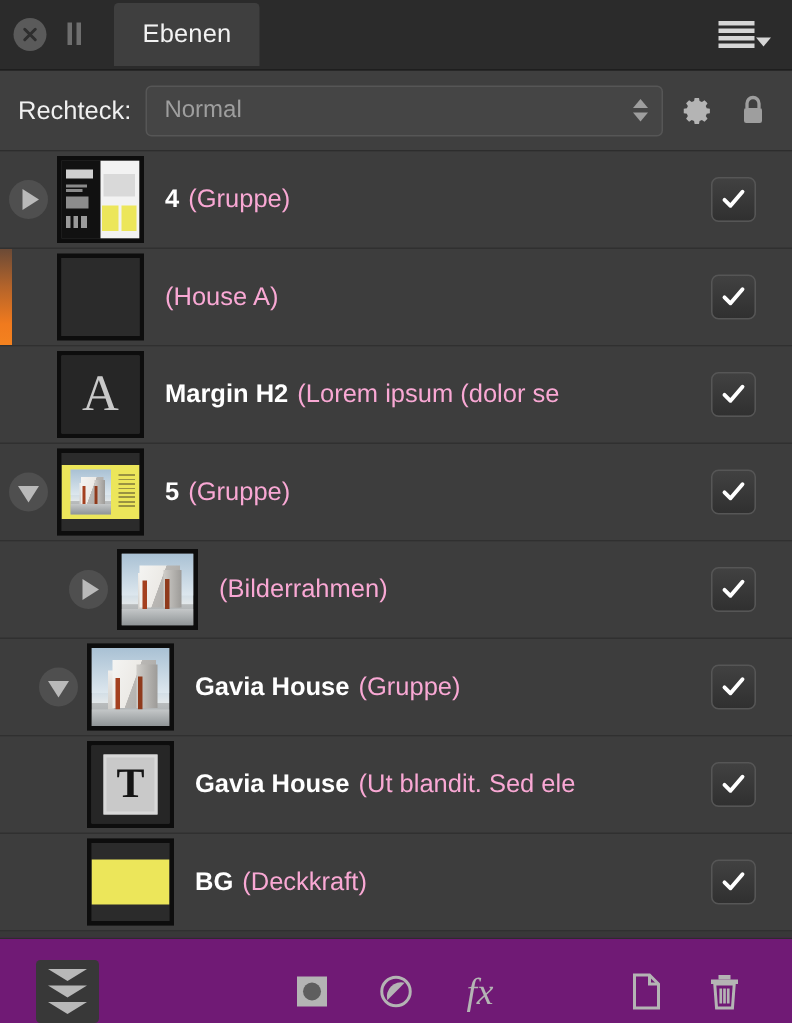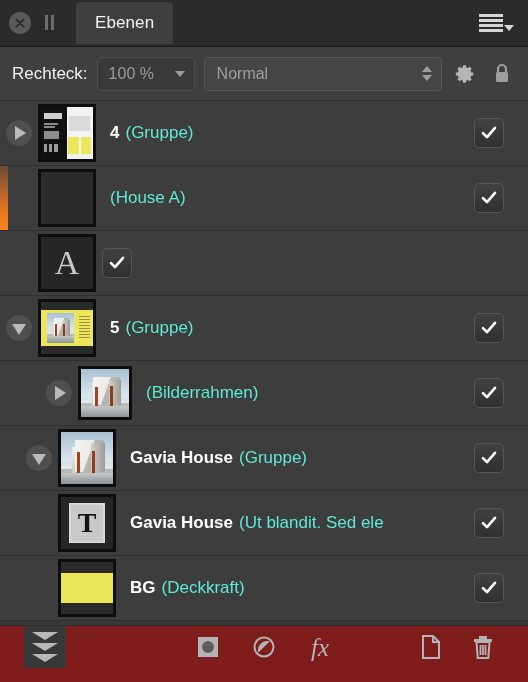--- a/index.html
+++ b/index.html
@@ -217,21 +217,21 @@
     flex: 1 1 auto;
     min-width: 0;
     margin-left: 14px;
     margin-right: 4px;
     white-space: nowrap;
     overflow: hidden;
     font-size: 17px;
     display: block;
   }
   .lname { color: #ffffff; font-weight: bold; }
-  .ltype { color: #5eead4; font-weight: normal; }
+  .ltype { color: #f9a8d4; font-weight: normal; }
   .lname:not(:empty) + .ltype { margin-left: 6px; }
   .chk {
     width: 30px; height: 30px;
     border-radius: 5px;
     background: linear-gradient(to bottom, #414141, #303030);
     border: 1px solid #565656;
     display: flex; align-items: center; justify-content: center;
     flex: 0 0 auto;
     margin-right: 24px;
     margin-left: 6px;
@@ -288,24 +288,24 @@
   .bldg .col1 { position:absolute; left:30%; top:38%; width:6%; height:40%; background:#a4401f; }
   .bldg .col2 { position:absolute; left:60%; top:36%; width:6%; height:42%; background:#8f3a1c; }
   .bldg .tower { position:absolute; left:22%; top:28%; width:7%; height:50%;
           background: linear-gradient(to bottom,#f1efec,#cfcdc9); }
   .bldg .ground { position:absolute; left:0; right:0; bottom:0; height:22%;
           background: linear-gradient(to bottom,#c4c7c8,#8f9496); }
 
   
   .bottombar {
     height: 57px;
-    background: #7f1d1d;
+    background: #701a75;
     border-top: 1px solid #2c2c2c;
     display: flex;
-    align-items: flex-start;
+    align-items: flex-end;
     padding: 0 24px;
     flex: 0 0 auto;
     position: relative;
   }
   .tool {
     width: 42px; height: 42px;
     display: flex; align-items: center; justify-content: center;
     cursor: pointer;
     border-radius: 3px;
     flex: 0 0 auto;
@@ -369,24 +369,20 @@
             <i></i>
         </div>
         <div class="menu-caret"></div>
       </div>
     </div>
   </div>
 
   <div class="optionsbar">
     <div class="opacity-label">Rechteck:</div>
 
-    <div class="opacity-field">
-      <span class="opacity-value">100 %</span>
-      <span class="tri-down"></span>
-    </div>
 
     <div class="blend-field">
       <span class="blend-value">Normal</span>
       <span class="stepper">
         <span class="up"></span>
           <span class="dn"></span>
       </span>
     </div>
 
     <div class="opt-icon">
@@ -448,20 +444,21 @@
             <path d="M3 9.2 L7 13.2 L15 3.8" stroke="#ffffff" stroke-width="2.6" fill="none" stroke-linecap="round" stroke-linejoin="round"></path>
           </svg>
         </div>
       </div>
       <div class="layer-row">
         <div style="width:6px;flex:0 0 auto"></div>
         <div class="twisty hidden"></div>
         <div class="thumb">
           <div class="t-glyph">A</div>
         </div>
+        <div class="labels"><span class="lname">Margin H2</span><span class="ltype">(Lorem ipsum (dolor se</span></div>
         <div class="chk">
           <svg width="18" height="18" viewBox="0 0 18 18" aria-hidden="true">
             <path d="M3 9.2 L7 13.2 L15 3.8" stroke="#ffffff" stroke-width="2.6" fill="none" stroke-linecap="round" stroke-linejoin="round"></path>
           </svg>
         </div>
       </div>
       <div class="layer-row">
         <div style="width:6px;flex:0 0 auto"></div>
         <div class="twisty">
           <span class="tri-open"></span>

